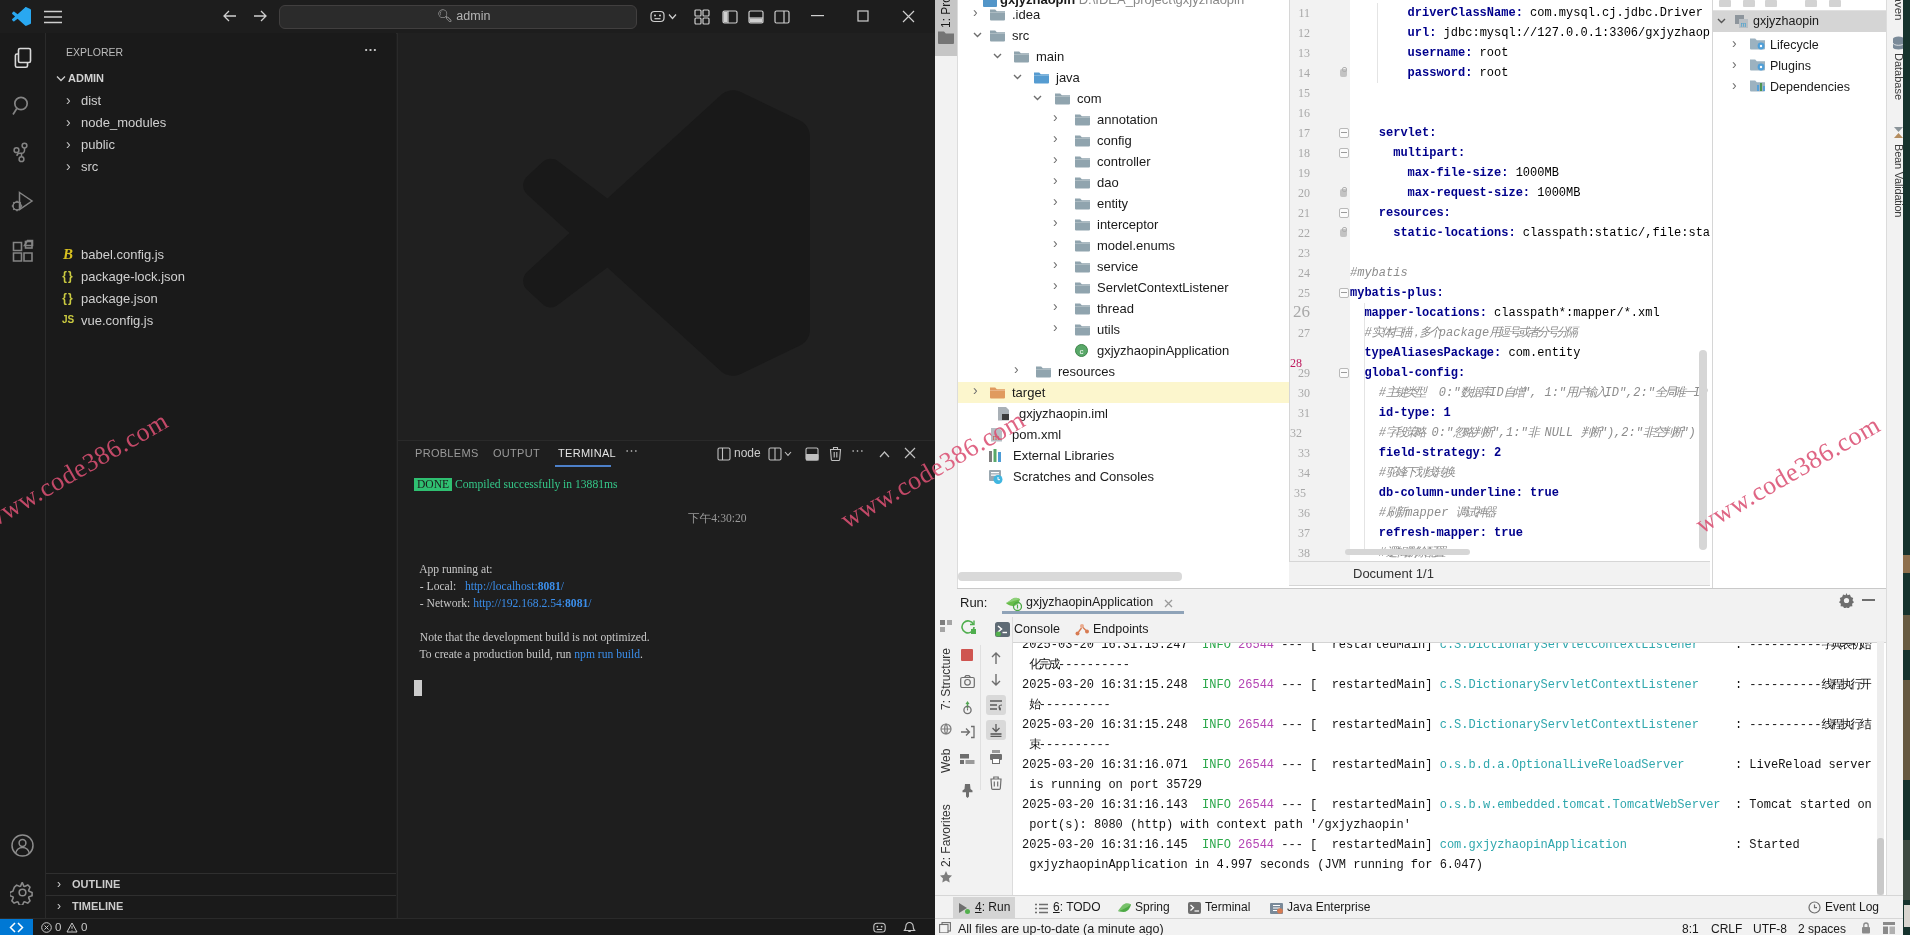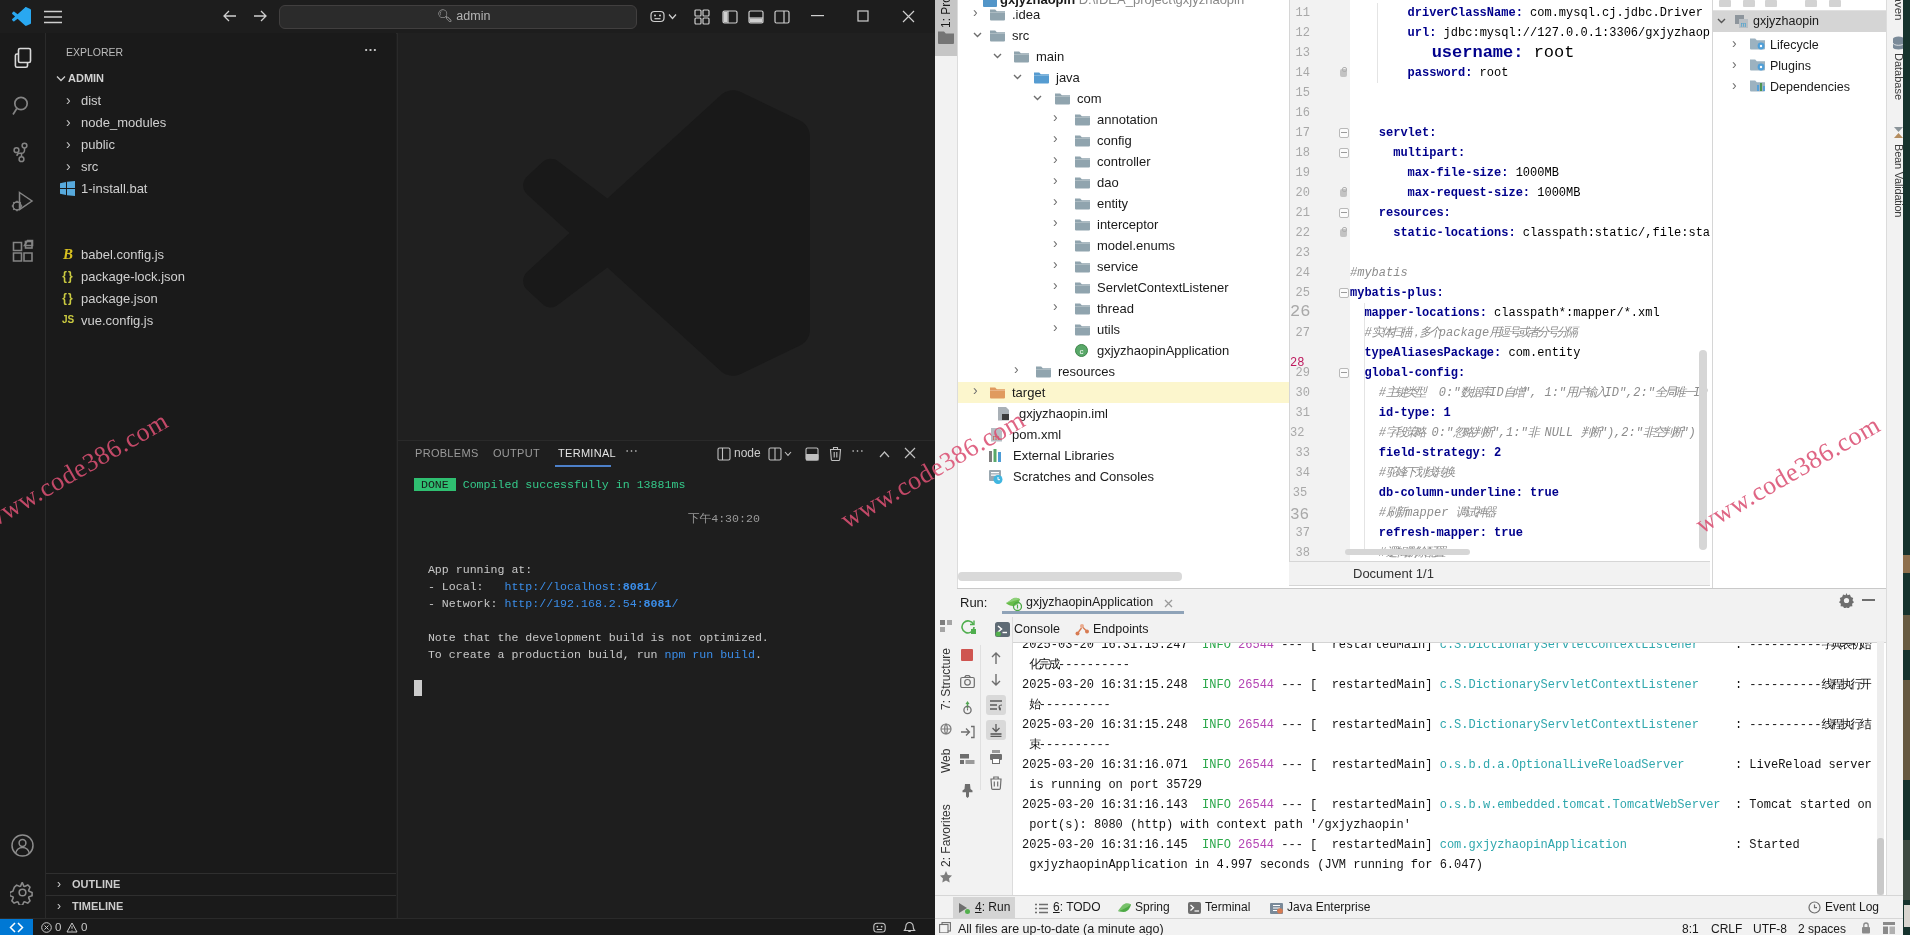--- a/index.html
+++ b/index.html
@@ -4,21 +4,21 @@
   html,body{margin:0;padding:0}
   body{width:1910px;height:935px;position:relative;overflow:hidden;background:#fff;
        font-family:"Liberation Sans",sans-serif; -webkit-font-smoothing:antialiased}
   .a{position:absolute}
   .vrow{left:0;width:350px;height:22px;font-size:13px;color:#d0d0d0}
   .vchev{position:absolute;left:20px;top:2px;font-size:14px;color:#c5c5c5}
   .vico{position:absolute;left:14px;top:3px;width:16px;text-align:center}
   .vname{position:absolute;left:35px;top:3px}
   .wm{font-family:"Liberation Serif",serif;font-size:26px;letter-spacing:0.5px;color:rgba(219,80,115,.88);
       transform-origin:0 50%;transform:rotate(-30deg);white-space:nowrap;z-index:99}
-  .mono{font-family:Liberation Mono, monospace}
+  .mono{font-family:Liberation Serif, serif}
   .cjk{letter-spacing:-2.4px}
   pre{margin:0;font-family:"Liberation Mono",monospace}
   svg{display:block}
 </style></head>
 <body>
 
 <div class="a" id="vsc" style="left:0;top:0;width:935px;height:935px;background:#1f1f1f">
 
   <div class="a" id="titlebar" style="left:0;top:0;width:935px;height:33px;background:#1d1d1d;border-bottom:1px solid #2a2a2a">
     <svg class="a" style="left:12px;top:7px" width="19" height="19" viewBox="0 0 100 100">
@@ -127,28 +127,20 @@
         <span class="vchev">›</span>
         <span class="vname">node_modules</span>
       </div>
     <div class="a vrow" style="top:101px">
         <span class="vchev">›</span>
         <span class="vname">public</span>
       </div>
     <div class="a vrow" style="top:123px">
         <span class="vchev">›</span>
         <span class="vname">src</span>
-      </div>
-    <div class="a vrow" style="top:145px">
-        <span class="vico">
-          <svg width="15" height="15" viewBox="0 0 15 15">
-            <path fill="#57a9dc" d="M0 2.2L6 1v6H0zM7 .8L15 0v7H7zM0 8h6v6l-6-1.2zM7 8h8v7l-8-.8z"></path>
-          </svg>
-        </span>
-        <span class="vname">1-install.bat</span>
       </div>
     <div class="a vrow" style="top:211px">
         <span class="vico" style="font-family:'Liberation Serif',serif;font-style:italic;font-weight:bold;color:#d8c020;font-size:15px;line-height:15px">B</span>
         <span class="vname">babel.config.js</span>
       </div>
     <div class="a vrow" style="top:233px">
         <span class="vico" style="color:#cbcb41;font-size:12px;line-height:14px;font-weight:bold;letter-spacing:1px">{}</span>
         <span class="vname">package-lock.json</span>
       </div>
     <div class="a vrow" style="top:255px">
@@ -516,30 +508,30 @@
     <div class="a mono" style="left:0;top:366px;width:20px;text-align:right;font-size:12px;color:#a8a8a8">29</div>
     <div class="a" style="left:49px;top:368px;width:8px;height:8px;border:1px solid #b9b9b9;background:#fbfbfb;border-radius:2px">
         <div style="margin:3px 1px;height:1px;background:#9a9a9a"></div>
       </div>
     <div class="a mono" style="left:0;top:386px;width:20px;text-align:right;font-size:12px;color:#a8a8a8">30</div>
     <div class="a mono" style="left:0;top:406px;width:20px;text-align:right;font-size:12px;color:#a8a8a8">31</div>
     <div class="a mono" style="left:0;top:426px;width:20px;text-align:left;font-size:12px;color:#a8a8a8">32</div>
     <div class="a mono" style="left:0;top:446px;width:20px;text-align:right;font-size:12px;color:#a8a8a8">33</div>
     <div class="a mono" style="left:0;top:466px;width:20px;text-align:right;font-size:12px;color:#a8a8a8">34</div>
     <div class="a mono" style="left:0;top:486px;width:20px;text-align:center;font-size:12px;color:#a8a8a8">35</div>
-    <div class="a mono" style="left:0;top:506px;width:20px;font-size:16px;color:#a8a8a8">36</div>
+    <div class="a mono" style="left:0;top:506px;width:20px;text-align:right;font-size:12px;color:#a8a8a8">36</div>
     <div class="a mono" style="left:0;top:526px;width:20px;text-align:right;font-size:12px;color:#a8a8a8">37</div>
     <div class="a mono" style="left:0;top:546px;width:20px;text-align:right;font-size:12px;color:#a8a8a8">38</div>
   </div>
   <div class="a" id="jed" style="left:415px;top:0;width:360px;height:561px;background:#fff;overflow:hidden">
     <div class="a" style="left:27px;top:3px;width:1px;height:80px;background:#e4e4e4"></div>
     <div class="a" style="left:14px;top:303px;width:1px;height:252px;background:#e4e4e4"></div>
     <pre class="a" style="left:0;top:6px;font-size:12px;line-height:14px;white-space:pre">        <b style="color:#00008c">driverClassName:</b><span style="color:#000"> com.mysql.cj.jdbc.Driver</span></pre>
     <pre class="a" style="left:0;top:26px;font-size:12px;line-height:14px;white-space:pre">        <b style="color:#00008c">url:</b><span style="color:#000"> jdbc:mysql://127.0.0.1:3306/gxjyzhaopin?useUnicode=true&amp;characterEncoding=utf-8</span></pre>
-    <pre class="a" style="left:0;top:46px;font-size:17px;line-height:14px;white-space:pre">        <b style="color:#00008c">username:</b><span style="color:#000"> root</span></pre>
+    <pre class="a" style="left:0;top:46px;font-size:12px;line-height:14px;white-space:pre">        <b style="color:#00008c">username:</b><span style="color:#000"> root</span></pre>
     <pre class="a" style="left:0;top:66px;font-size:12px;line-height:14px;white-space:pre">        <b style="color:#00008c">password:</b><span style="color:#000"> root</span></pre>
     <pre class="a" style="left:0;top:126px;font-size:12px;line-height:14px;white-space:pre">    <b style="color:#00008c">servlet:</b></pre>
     <pre class="a" style="left:0;top:146px;font-size:12px;line-height:14px;white-space:pre">      <b style="color:#00008c">multipart:</b></pre>
     <pre class="a" style="left:0;top:166px;font-size:12px;line-height:14px;white-space:pre">        <b style="color:#00008c">max-file-size:</b><span style="color:#000"> 1000MB</span></pre>
     <pre class="a" style="left:0;top:186px;font-size:12px;line-height:14px;white-space:pre">        <b style="color:#00008c">max-request-size:</b><span style="color:#000"> 1000MB</span></pre>
     <pre class="a" style="left:0;top:206px;font-size:12px;line-height:14px;white-space:pre">    <b style="color:#00008c">resources:</b></pre>
     <pre class="a" style="left:0;top:226px;font-size:12px;line-height:14px;white-space:pre">      <b style="color:#00008c">static-locations:</b><span style="color:#000"> classpath:static/,file:static/</span></pre>
     <pre class="a" style="left:0;top:266px;font-size:12px;line-height:14px;white-space:pre"><i style="color:#8c8c8c">#mybatis</i></pre>
     <pre class="a" style="left:0;top:286px;font-size:12px;line-height:14px;white-space:pre"><b style="color:#00008c">mybatis-plus:</b></pre>
     <pre class="a" style="left:0;top:306px;font-size:12px;line-height:14px;white-space:pre">  <b style="color:#00008c">mapper-locations:</b><span style="color:#000"> classpath*:mapper/*.xml</span></pre>

